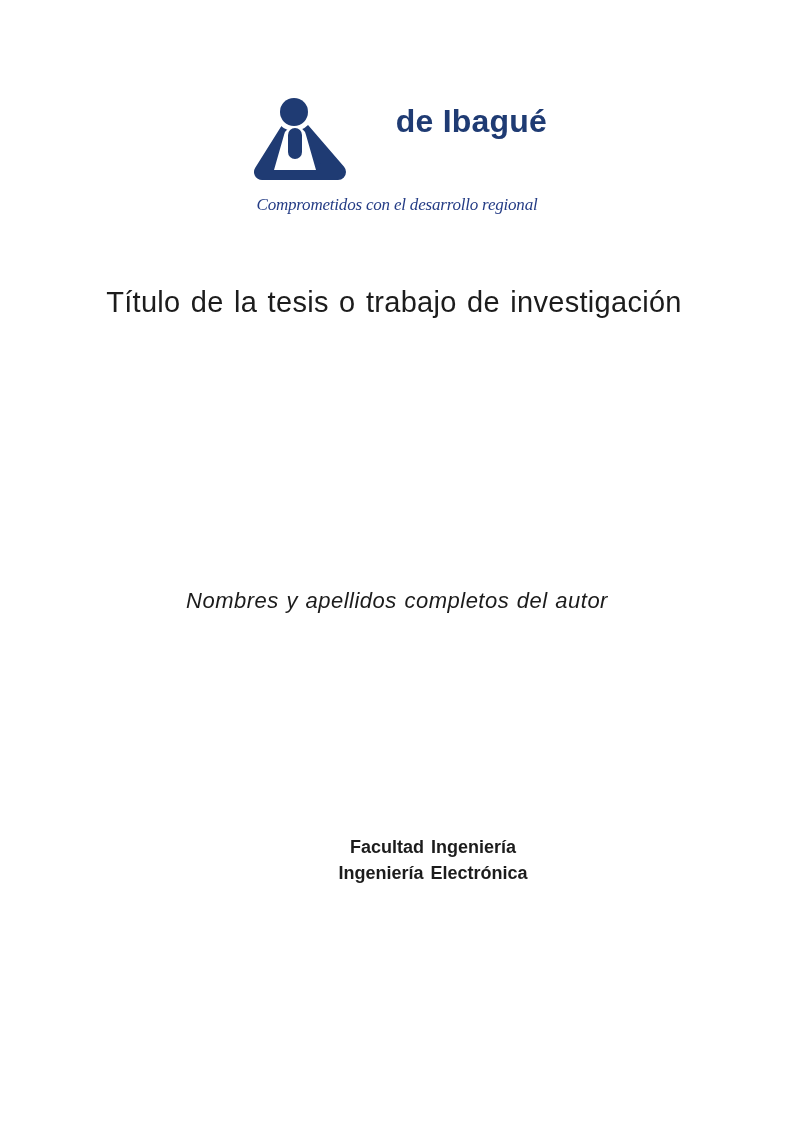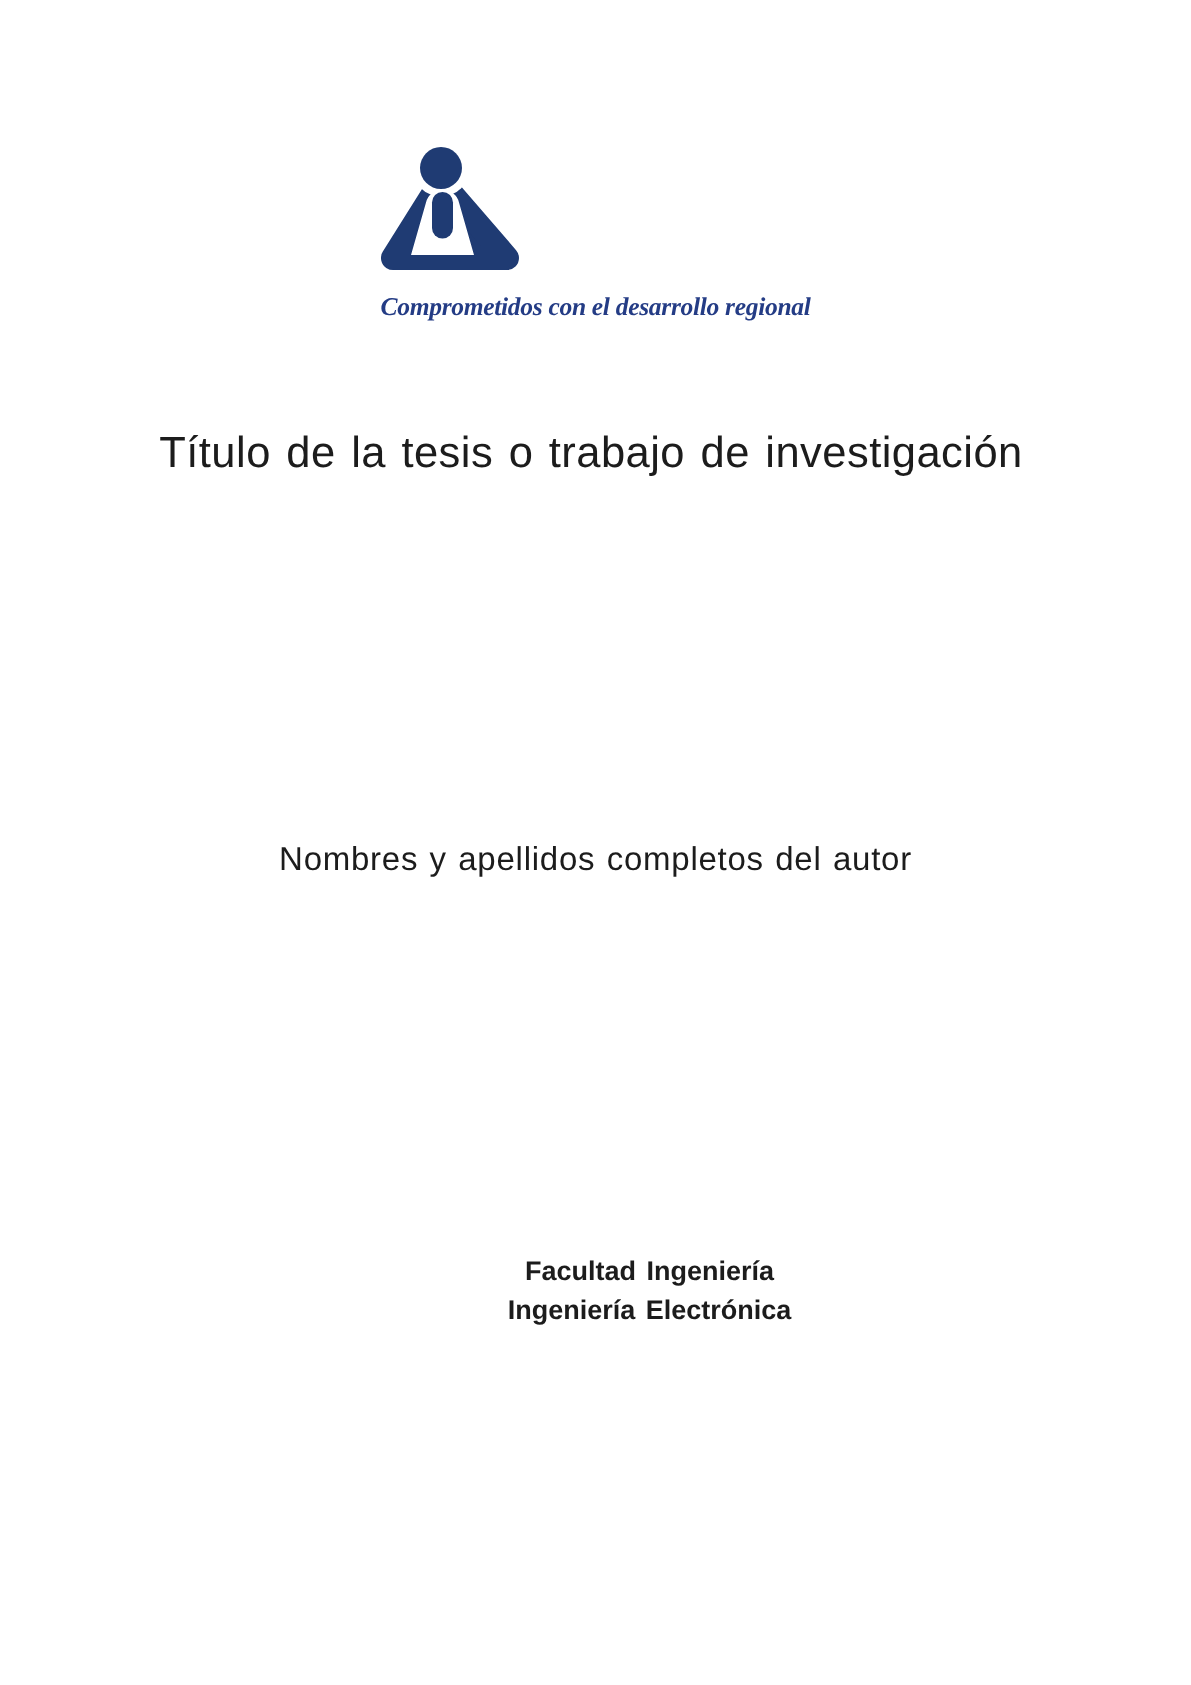--- a/index.html
+++ b/index.html
@@ -44,48 +44,49 @@
     white-space: nowrap;
   }
   .logo-tagline {
     position: absolute;
     left: 240px;
     top: 195px;
     width: 314px;
     text-align: center;
     font-family: "Liberation Serif", serif;
     font-style: italic;
-    font-weight: bold;
+    font-weight: normal;
     font-size: 17px;
     letter-spacing: -0.2px;
     color: var(--tagline, #243C85);
     white-space: nowrap;
   }
   
   .thesis-title {
     position: absolute;
     left: 0; top: 286px;
     width: 788px;
     text-align: center;
     font-size: 29px;
     letter-spacing: 0.3px;
     word-spacing: 2px;
     color: #1c1c1c;
     white-space: nowrap;
   }
   .author-name {
     position: absolute;
-    left: 0; top: 560px;
+    left: 0; top: 588px;
     width: 794px;
     text-align: center;
     font-size: 22px;
     letter-spacing: 0.5px;
     word-spacing: 1px;
     color: #1c1c1c;
     white-space: nowrap;
+    font-style: italic;
   }
   .footer-block {
     position: absolute;
     left: 0; top: 834px;
     width: 794px;
     text-align: center;
     color: #1c1c1c;
     line-height: 26px;
     margin-left: 36px;
   }
@@ -112,20 +113,21 @@
       <circle cx="46" cy="17" r="19" fill="#ffffff"></circle>
 
       <path d="M 26,75 L 36,40 Q 38,32 47,32 Q 56,32 58,40 L 68,75 Z" fill="#ffffff"></path>
 
       <rect x="40" y="33" width="14" height="31" rx="7" fill="currentColor"></rect>
 
       <circle cx="46" cy="17" r="14" fill="currentColor"></circle>
     </svg>
 
     <div class="logo-text">
+      <div>de Ibagué</div>
     </div>
 
     <div class="logo-tagline">Comprometidos con el desarrollo regional</div>
   </div>
 
   <div class="thesis-title">Título de la tesis o trabajo de investigación</div>
 
   <div class="author-name">Nombres y apellidos completos del autor</div>
 
   <div class="footer-block">

